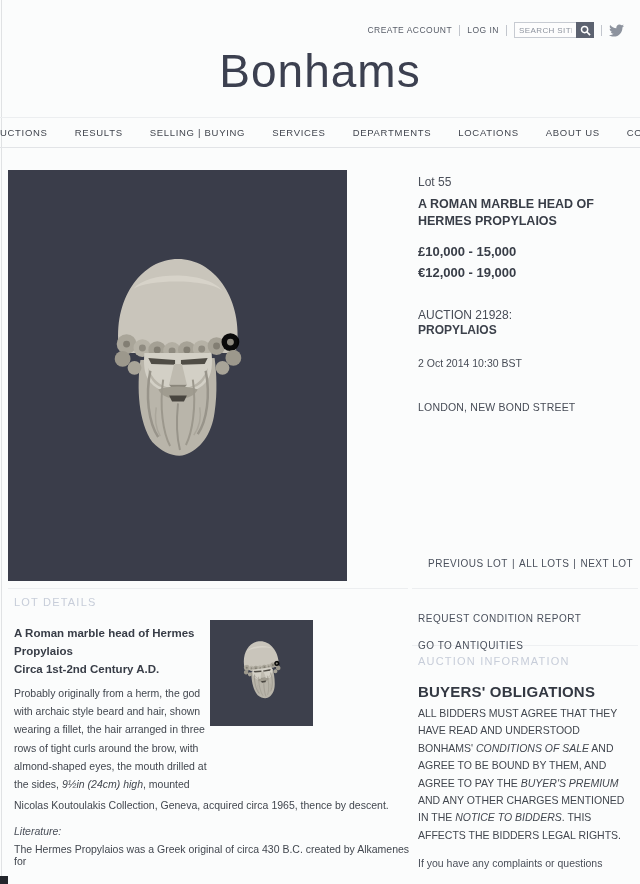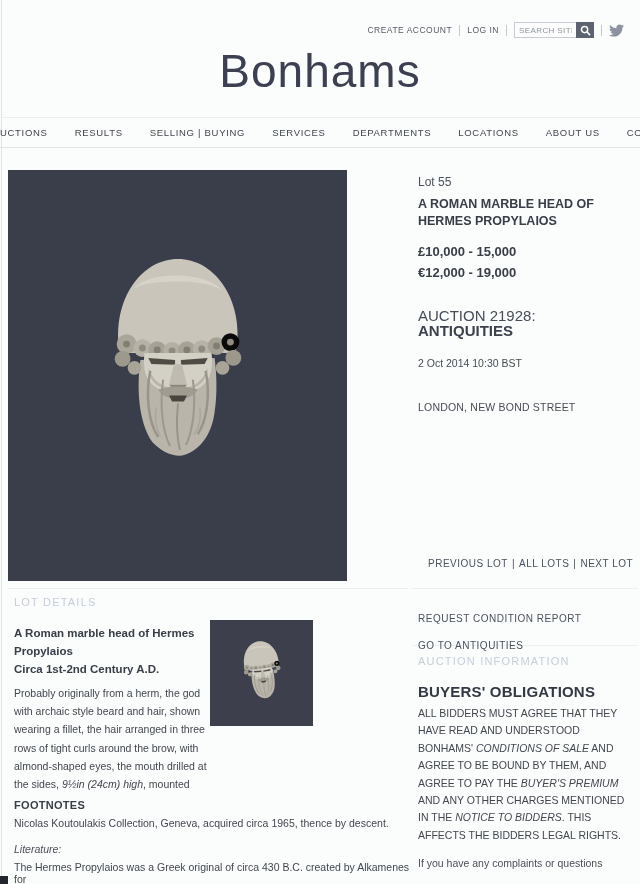--- a/index.html
+++ b/index.html
@@ -62,21 +62,21 @@
     position:absolute; left:210px; top:620px; width:103px; height:106px;
     background:#3d404c; overflow:hidden;
   }
   .thumb-image svg { position:absolute; left:26px; top:15px; width:52px; height:67px; transform:rotate(-7deg); }
 
   
   .right-col { position:absolute; left:418px; top:175px; width:218px; }
   .lot-number { font-size:12px; color:#4a4f59; margin-bottom:7px; }
   .lot-title { font-size:12.5px; font-weight:bold; color:#383d47; line-height:17px; width:192px; margin-bottom:11px; }
   .estimate { font-size:13px; font-weight:bold; color:#383d47; line-height:21px; }
-  .auction-block { margin-top:25px; font-size:15px; line-height:15px; color:#474c56; cursor:pointer; }
+  .auction-block { margin-top:25px; font-size:12px; line-height:15px; color:#474c56; cursor:pointer; }
   .auction-name { font-weight:bold; color:#3c414b; }
   .lot-datetime { margin-top:19px; font-size:10.5px; color:#474c56; }
   .lot-location { margin-top:32px; font-size:10.5px; color:#474c56; letter-spacing:.2px; }
 
   .lot-nav {
     position:absolute; left:428px; top:558px;
     font-size:10px; letter-spacing:.5px; color:#4a505c; white-space:nowrap;
   }
   .lot-nav a { color:#4a505c; text-decoration:none; cursor:pointer; }
   .lot-nav .sep { margin:0 4px; }
@@ -206,21 +206,21 @@
   </svg>
 </div>
 
 <div class="right-col">
   <div class="lot-number">Lot 55</div>
   <div class="lot-title">A ROMAN MARBLE HEAD OF HERMES PROPYLAIOS</div>
   <div class="estimate">£10,000 - 15,000</div>
   <div class="estimate">€12,000 - 19,000</div>
   <div class="auction-block">
     <div>AUCTION 21928:</div>
-    <div class="auction-name">ANTIQUITIES</div>
+    <div class="auction-name">PROPYLAIOS</div>
   </div>
   <div class="lot-datetime">2 Oct 2014 10:30 BST</div>
   <div class="lot-location">LONDON, NEW BOND STREET</div>
 </div>
 
 <div class="lot-nav">
   <a>PREVIOUS LOT</a><span class="sep">|</span><a>ALL LOTS</a><span class="sep">|</span><a>NEXT LOT</a>
 </div>
 
 <div class="section-rule-left"></div>
@@ -237,21 +237,20 @@
   <div class="buyers-title">BUYERS' OBLIGATIONS</div>
   <div class="buyers-body"><span>ALL BIDDERS MUST AGREE THAT THEY HAVE READ AND UNDERSTOOD BONHAMS' </span><span class="it">CONDITIONS OF SALE</span><span> AND AGREE TO BE BOUND BY THEM, AND AGREE TO PAY THE </span><span class="it">BUYER'S PREMIUM</span><span> AND ANY OTHER CHARGES MENTIONED IN THE </span><span class="it">NOTICE TO BIDDERS</span><span>. THIS AFFECTS THE BIDDERS LEGAL RIGHTS.</span></div>
   <div class="complaints">If you have any complaints or questions</div>
 </div>
 
 <div class="left-col">
   <div class="section-header">LOT DETAILS</div>
   <div class="details-title">A Roman marble head of Hermes Propylaios</div>
   <div class="details-title" style="margin-top:0">Circa 1st-2nd Century A.D.</div>
   <div class="desc"><span>Probably originally from a herm, the god with archaic style beard and hair, shown wearing a fillet, the hair arranged in three rows of tight curls around the brow, with almond-shaped eyes, the mouth drilled at the sides, </span><span class="it">9½in (24cm) high</span><span>, mounted</span></div>
-  <div class="footnotes-header">FOOTNOTES</div>
   <div class="foot-text">Nicolas Koutoulakis Collection, Geneva, acquired circa 1965, thence by descent.</div>
   <div class="label-it lit-label">Literature:</div>
   <div class="foot-text">The Hermes Propylaios was a Greek original of circa 430 B.C. created by Alkamenes for</div>
 </div>
 
 <div class="thumb-image">
   <svg viewBox="0 0 180 230">
     <use href="#hermes-head"></use>
   </svg>
 </div>

